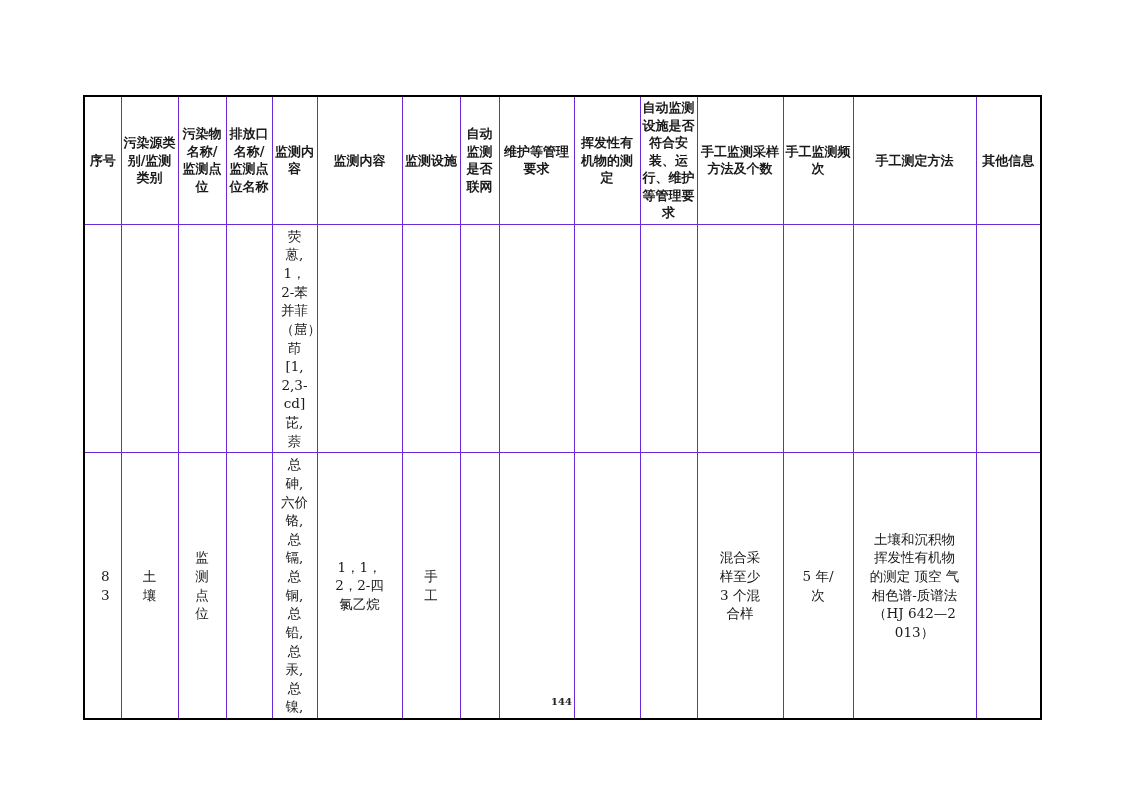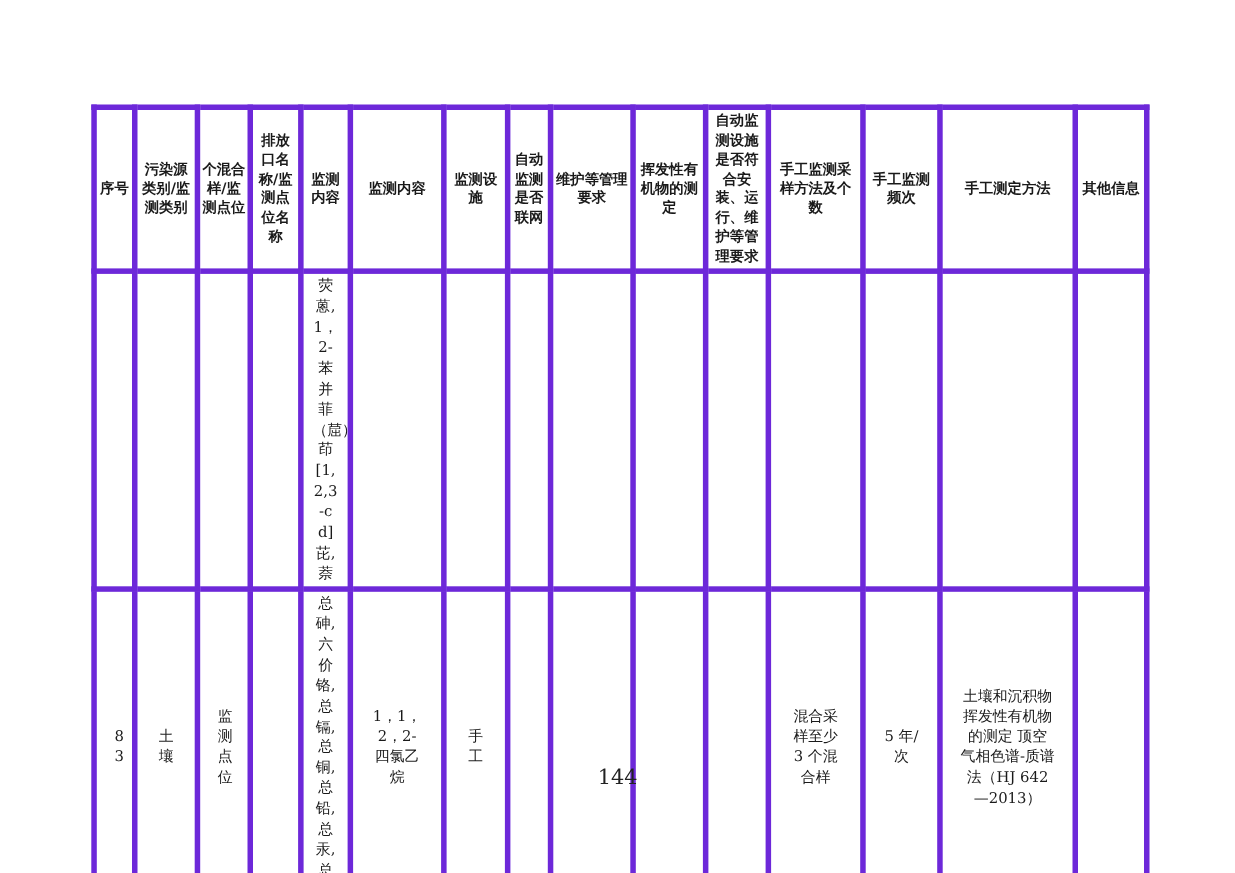--- a/index.html
+++ b/index.html
@@ -17,21 +17,21 @@
     overflow: hidden;
   }
   table.monitor-table {
     position: absolute; left: 83px; top: 95px;
     width: 957px;
     border-collapse: collapse;
     table-layout: fixed;
     border: 2px solid #000;
   }
   .monitor-table th, .monitor-table td {
-    border: 5px solid #6d28d9;
+    border: 1px solid #6d28d9;
     text-align: center;
     vertical-align: middle;
     overflow: hidden;
     word-break: break-all;
   }
   .monitor-table th {
     font-weight: bold;
     font-size: 13px;
     line-height: 1.35;
     padding: 2px 2px;
@@ -43,22 +43,23 @@
   }
   
   .monitor-table td:nth-child(5) { padding: 2px 8px; }
   .monitor-table thead tr { height: 111px; }
   .monitor-table tr.row-partial { height: 221px; }
   .monitor-table tr.row-main { height: 257px; }
   .page-number {
     position: absolute; top: 696px; left: 0;
     width: 100%;
     text-align: center;
-    font-size: 19px;
+    font-size: 10px;
     color: #222;
+    font-weight: bold;
   }
 </style>
 </head>
 <body>
 
 <div class="page">
   <table class="monitor-table">
     <colgroup id="table-cols">
         <col style="width: 37px;">
         <col style="width: 57px;">
@@ -73,21 +74,21 @@
         <col style="width: 57px;">
         <col style="width: 86px;">
         <col style="width: 70px;">
         <col style="width: 123px;">
         <col style="width: 65px;">
       </colgroup>
     <thead>
       <tr id="table-header-row">
           <th>序号</th>
           <th>污染源类别/监测类别</th>
-          <th>个混合样/监测点位</th>
+          <th>污染物名称/监测点位</th>
           <th>排放口名称/监测点位名称</th>
           <th>监测内容</th>
           <th>监测内容</th>
           <th>监测设施</th>
           <th>自动监测是否联网</th>
           <th>维护等管理要求</th>
           <th>挥发性有机物的测定</th>
           <th>自动监测设施是否符合安装、运行、维护等管理要求</th>
           <th>手工监测采样方法及个数</th>
           <th>手工监测频次</th>

